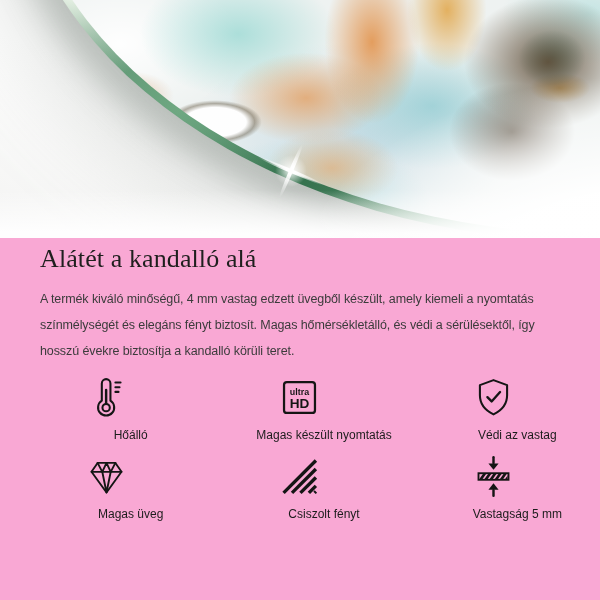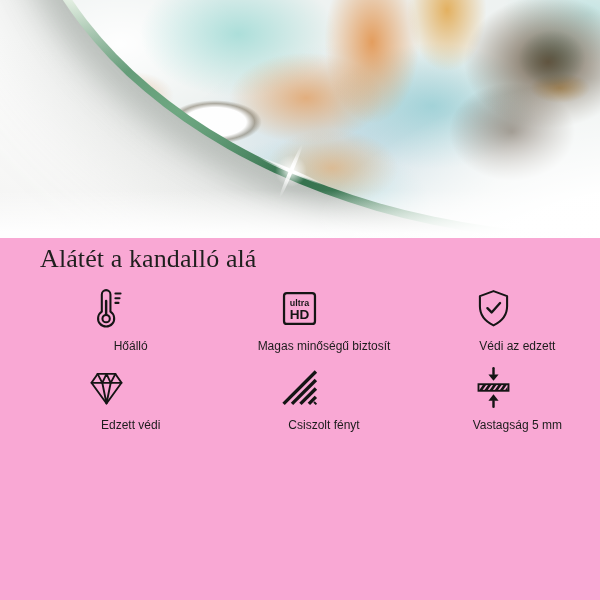--- a/index.html
+++ b/index.html
@@ -101,20 +101,21 @@
         <i class="r2"></i>
         <b class="glow"></b>
     </div>
     <div class="hero-fade"></div>
   </div>
 
   <h1 class="heading">
     <span>Alátét a kandalló alá</span>
   </h1>
 
+  <p class="description">A termék kiváló minőségű, 4 mm vastag edzett üvegből készült, amely kiemeli a nyomtatás színmélységét és elegáns fényt biztosít. Magas hőmérsékletálló, és védi a sérülésektől, így hosszú évekre biztosítja a kandalló körüli teret.</p>
 
   <div class="features">
 
     <div class="feature">
       <div class="feat-icon">
         <svg viewBox="0 0 48 48">
           <g fill="none" stroke="#151515" stroke-width="2.2" stroke-linecap="round">
             <path d="M19 27.4 V9 a4.6 4.6 0 0 1 9.2 0 v18.4 a8.6 8.6 0 1 1 -9.2 0 Z" stroke-linejoin="round"></path>
             <line x1="23.6" y1="16" x2="23.6" y2="30.5" stroke-width="2.6"></line>
             <circle cx="23.6" cy="34.8" r="3.9"></circle>
@@ -126,47 +127,47 @@
     </div>
 
     <div class="feature">
       <div class="feat-icon">
         <svg viewBox="0 0 48 48">
           <rect x="7.5" y="7.5" width="33" height="33" rx="3" fill="none" stroke="#151515" stroke-width="2.4"></rect>
           <text x="24" y="21.5" text-anchor="middle" font-family="Liberation Sans, sans-serif" font-size="9.5" font-weight="700" fill="#151515">ultra</text>
           <text x="24" y="35.5" text-anchor="middle" font-family="Liberation Sans, sans-serif" font-size="14.5" font-weight="800" fill="#151515">HD</text>
         </svg>
       </div>
-      <div class="feat-label">Magas minőségű biztosít</div>
+      <div class="feat-label">Magas készült nyomtatás</div>
     </div>
 
     <div class="feature">
       <div class="feat-icon">
         <svg viewBox="0 0 48 48">
           <g fill="none" stroke="#151515" stroke-width="2.2" stroke-linecap="round" stroke-linejoin="round">
             <path d="M24 5.5 38.5 10.8 V21.6 c0 9.8-6.2 16.4-14.5 20.4 C15.7 38 9.5 31.4 9.5 21.6 V10.8 Z"></path>
             <path d="M17.5 23.6 22 28.2 l9 -10" stroke-width="2.5"></path>
           </g>
         </svg>
       </div>
-      <div class="feat-label">Védi az edzett</div>
+      <div class="feat-label">Védi az vastag</div>
     </div>
 
     <div class="feature">
       <div class="feat-icon">
         <svg viewBox="0 0 48 48">
           <g fill="none" stroke="#151515" stroke-width="2" stroke-linecap="round" stroke-linejoin="round">
             <path d="M14.5 9.5 h19 L40 19 24 41 8 19 Z"></path>
             <path d="M8 19 h32"></path>
             <path d="M14.5 9.5 19.5 19 24 9.5 28.5 19 33.5 9.5"></path>
             <path d="M19.5 19 24 41 28.5 19"></path>
           </g>
         </svg>
       </div>
-      <div class="feat-label">Edzett védi</div>
+      <div class="feat-label">Magas üveg</div>
     </div>
 
     <div class="feature">
       <div class="feat-icon">
         <svg viewBox="0 0 48 48">
           <g stroke="#151515" stroke-width="3.6" stroke-linecap="butt">
             <path d="M7 41.5 41.5 7"></path>
             <path d="M16 41.5 41.5 16"></path>
             <path d="M25 41.5 41.5 25"></path>
             <path d="M34 41.5 41.5 34"></path>

